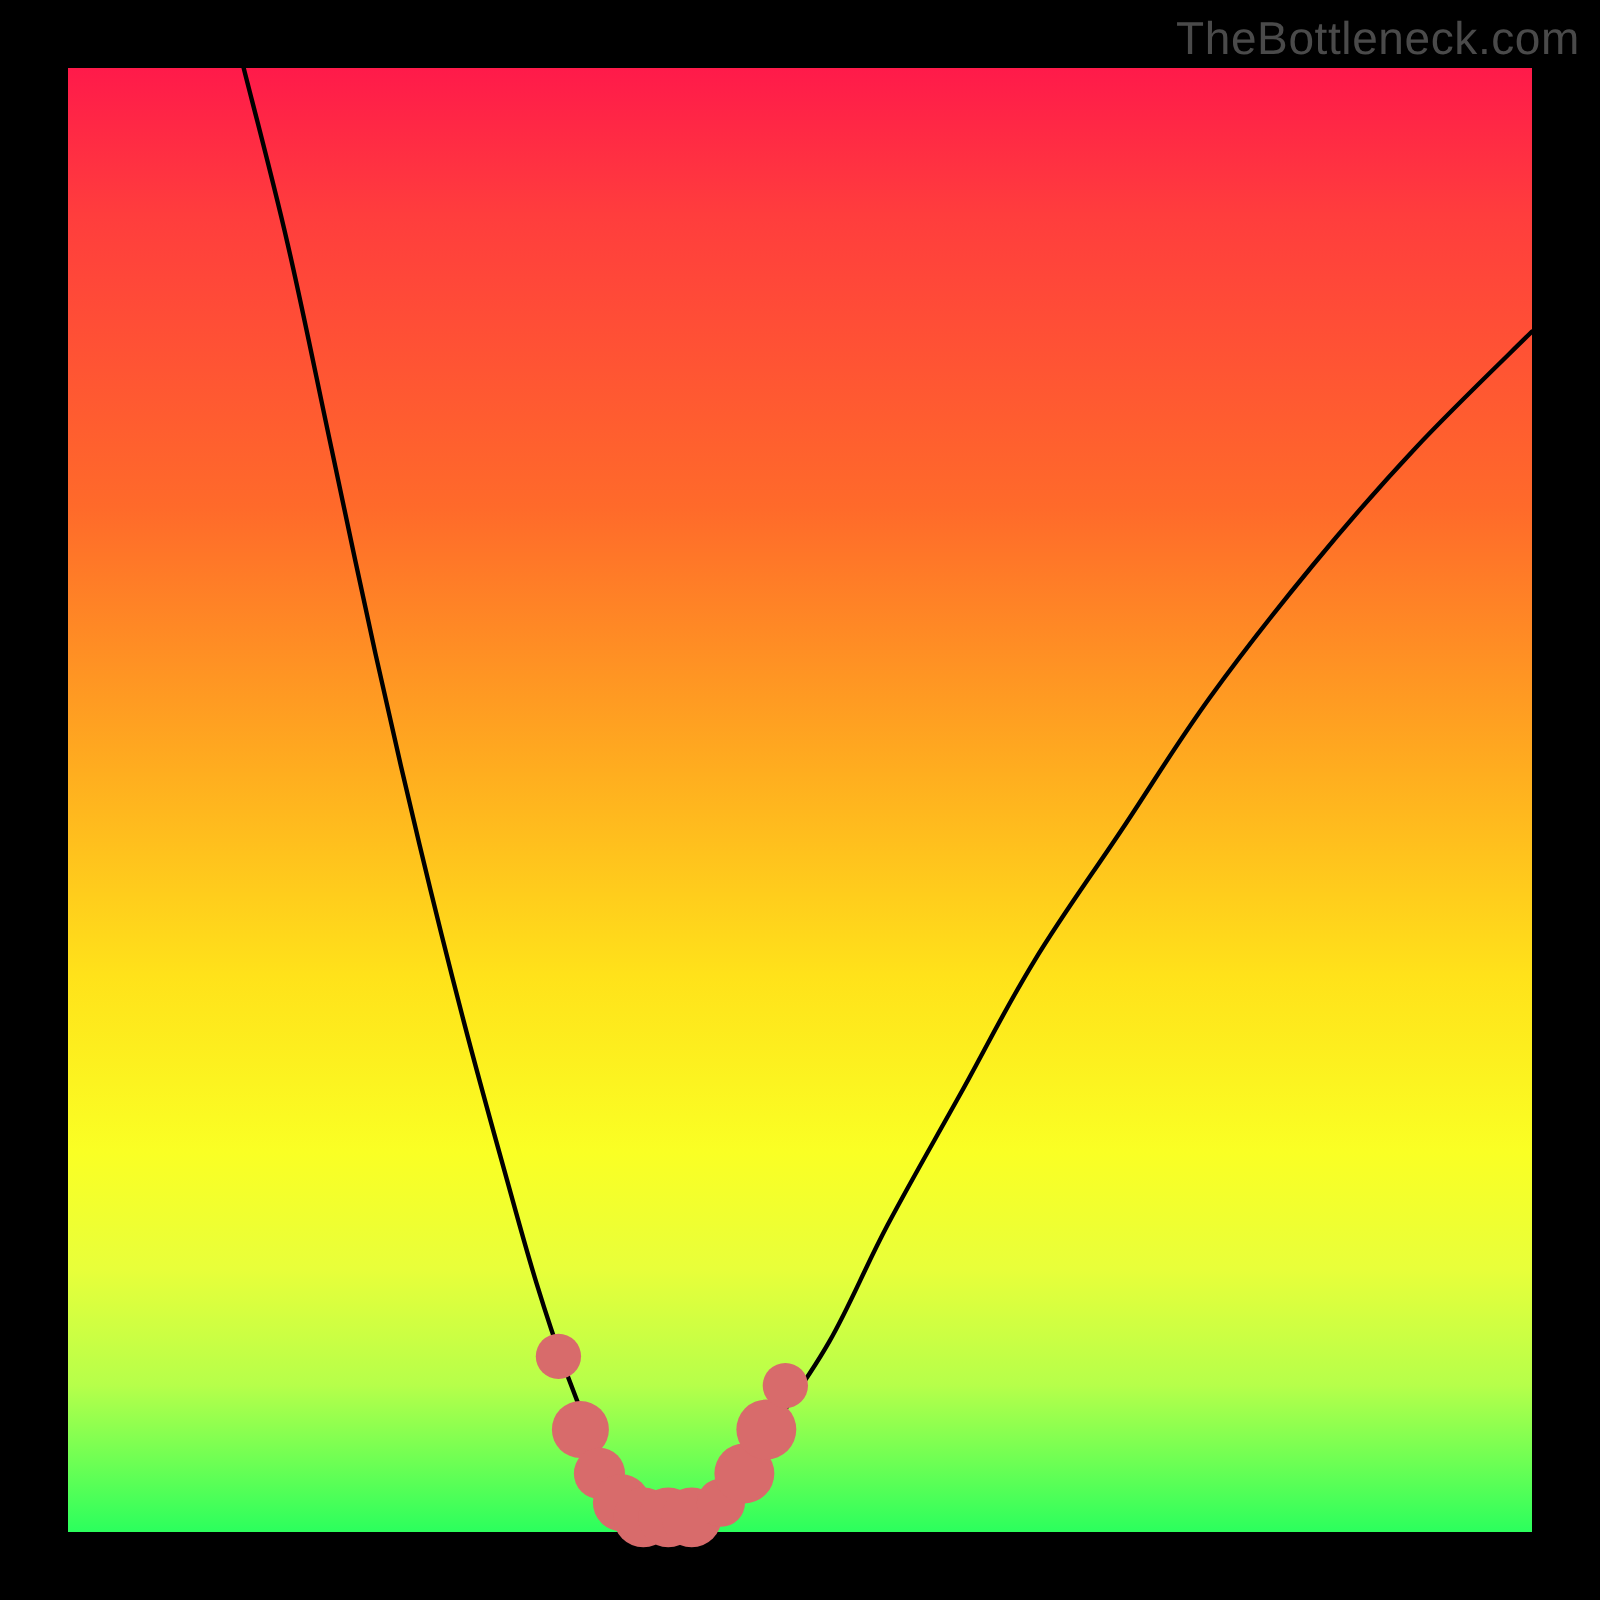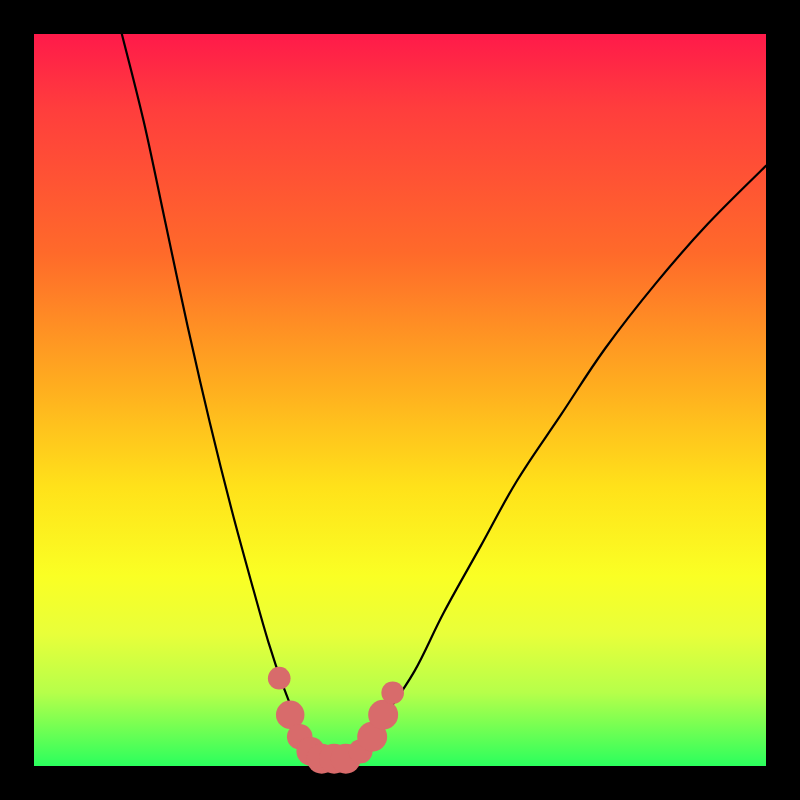--- a/index.html
+++ b/index.html
@@ -74,13 +74,14 @@
           <circle cx="287.676" cy="724.68" r="14.98" class="marker" fill="#d86b6b"></circle>
           <circle cx="300.12" cy="724.68" r="14.98" class="marker" fill="#d86b6b"></circle>
           <circle cx="311.832" cy="724.68" r="14.98" class="marker" fill="#d86b6b"></circle>
           <circle cx="326.472" cy="717.36" r="12.052000000000001" class="marker" fill="#d86b6b"></circle>
           <circle cx="338.184" cy="702.72" r="14.98" class="marker" fill="#d86b6b"></circle>
           <circle cx="349.16400000000004" cy="680.76" r="14.98" class="marker" fill="#d86b6b"></circle>
           <circle cx="358.68" cy="658.8" r="11.32" class="marker" fill="#d86b6b"></circle>
         </g>
     </svg>
   </div>
+  <div class="attribution">TheBottleneck.com</div>
 </div>
 
 </body></html>

